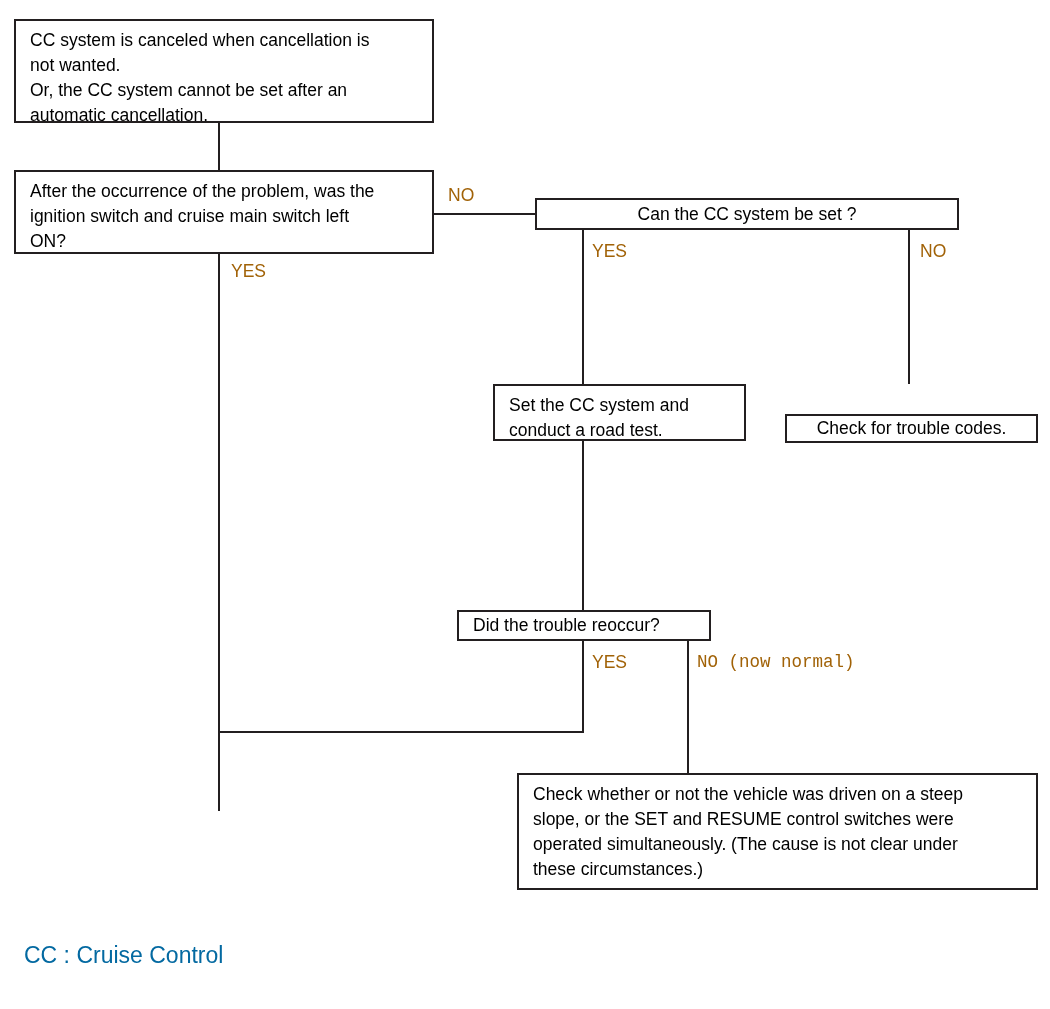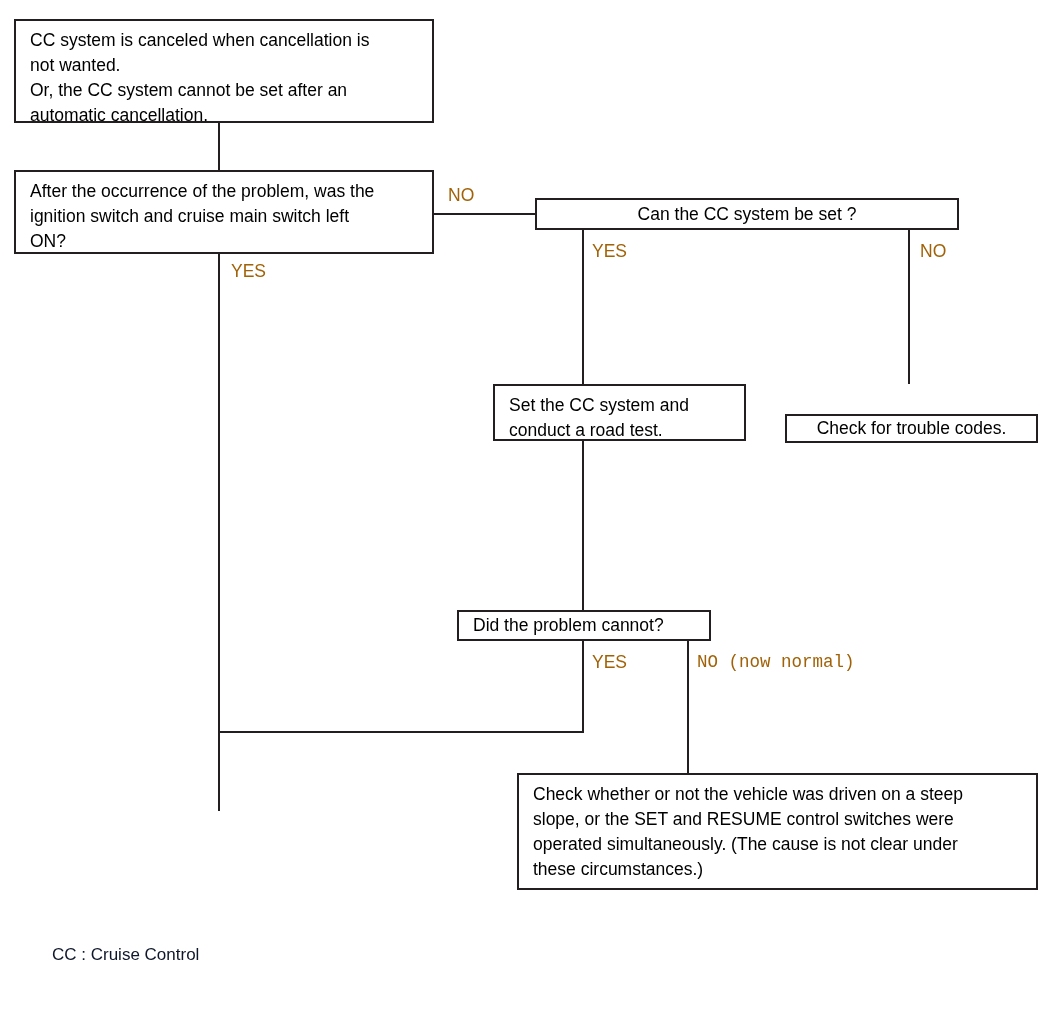--- a/index.html
+++ b/index.html
@@ -57,25 +57,24 @@
   .elabel {
     position: absolute;
     font-size: 17.5px;
     line-height: 20px;
     color: #a16207;
     white-space: nowrap;
     z-index: 2;
   }
   .legend {
     position: absolute;
-    font-size: 17px;
+    font-size: 23px;
     line-height: 28px;
-    color: #0f172a;
+    color: #0369a1;
     white-space: nowrap;
-    margin-left: 28px;
   }
 </style>
 </head>
 <body>
 
 <div id="canvas">
 
   <div class="edge v" style="left:218px; top:122px; height:49px;"></div>
 
   <div class="edge h" style="left:433px; top:213px; width:104px;"></div>
@@ -113,21 +112,21 @@
   <div class="node pad" style="left:457px; top:384px; width:253px; height:57px;margin-left:36px;">
     <span class="txt">Set the CC system and
 conduct a road test.</span>
   </div>
 
   <div class="node center" style="left:785px; top:384px; width:253px; height:29px;margin-top:30px;">
     <span class="txt">Check for trouble codes.</span>
   </div>
 
   <div class="node midleft" style="left:457px; top:610px; width:254px; height:31px;">
-    <span class="txt">Did the problem cannot?</span>
+    <span class="txt">Did the trouble reoccur?</span>
   </div>
 
 
   <div class="node pad" style="left:517px; top:773px; width:521px; height:117px;">
     <span class="txt">Check whether or not the vehicle was driven on a steep
 slope, or the SET and RESUME control switches were
 operated simultaneously. (The cause is not clear under
 these circumstances.)</span>
   </div>
 

